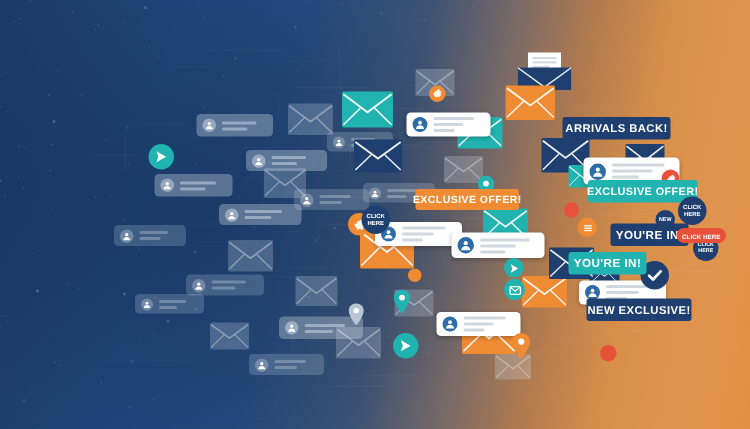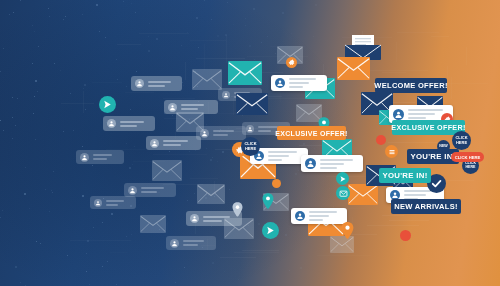--- a/index.html
+++ b/index.html
@@ -778,26 +778,26 @@
       <div class="pin" style="left: 318px; top: 117px; z-index: 44;"><svg width="12" height="16" viewBox="0 0 13 17">
           <path d="M6.5 0C3 0 .6 2.4.6 5.7c0 4 5.1 10.6 5.3 10.9.3.4.9.4 1.2 0 .2-.3 5.3-6.9 5.3-10.9C12.4 2.4 10 0 6.5 0z" fill="#21b3b0"></path>
           <circle cx="6.5" cy="5.7" r="2.1" fill="#fff"></circle>
         </svg></div>
       <div class="pin" style="left: 232px; top: 202px; z-index: 44;"><svg width="11" height="15" viewBox="0 0 13 17">
           <path d="M6.5 0C3 0 .6 2.4.6 5.7c0 4 5.1 10.6 5.3 10.9.3.4.9.4 1.2 0 .2-.3 5.3-6.9 5.3-10.9C12.4 2.4 10 0 6.5 0z" fill="#b8c6d6"></path>
           <circle cx="6.5" cy="5.7" r="2.1" fill="#fff"></circle>
         </svg></div>
     </div>
   <div id="labels">
-      <div class="label" style="left: 375px; top: 78px; width: 72px; height: 15px; background: rgb(30, 63, 111); font-size: 7.5px; z-index: 60;">WELCOME OFFER!</div>
+      <div class="label" style="left: 375px; top: 78px; width: 72px; height: 15px; background: rgb(30, 63, 111); font-size: 7.5px; z-index: 60;">ARRIVALS BACK!</div>
       <div class="label" style="left: 277px; top: 126px; width: 69px; height: 14px; background: rgb(239, 139, 51); font-size: 7px; z-index: 60;">EXCLUSIVE OFFER!</div>
       <div class="label" style="left: 392px; top: 120px; width: 73px; height: 15px; background: rgb(33, 179, 176); font-size: 7.2px; z-index: 60;">EXCLUSIVE OFFER!</div>
       <div class="label" style="left: 407px; top: 149px; width: 52px; height: 15px; background: rgb(30, 63, 111); font-size: 7.8px; z-index: 60;">YOU'RE IN!</div>
       <div class="label" style="left: 379px; top: 168px; width: 52px; height: 15px; background: rgb(33, 179, 176); font-size: 7.8px; z-index: 60;">YOU'RE IN!</div>
-      <div class="label" style="left: 391px; top: 199px; width: 70px; height: 15px; background: rgb(30, 63, 111); font-size: 7.5px; z-index: 60;">NEW ARRIVALS!</div>
+      <div class="label" style="left: 391px; top: 199px; width: 70px; height: 15px; background: rgb(30, 63, 111); font-size: 7.5px; z-index: 60;">NEW EXCLUSIVE!</div>
     </div>
   <div id="badges">
       <div class="pill" style="left: 451px; top: 152px; width: 33px; height: 10px; background: rgb(232, 80, 58); font-size: 4.2px; z-index: 62;">CLICK HERE</div>
       <div class="badge" style="left: 241px; top: 137px; width: 19px; height: 19px; background: rgb(30, 63, 111); font-size: 4px; flex-direction: column; z-index: 61;">
         <span>CLICK</span>
         <span>HERE</span>
       </div>
       <div class="badge" style="left: 452px; top: 131px; width: 19px; height: 19px; background: rgb(30, 63, 111); font-size: 4px; flex-direction: column; z-index: 61;">
         <span>CLICK</span>
         <span>HERE</span>

